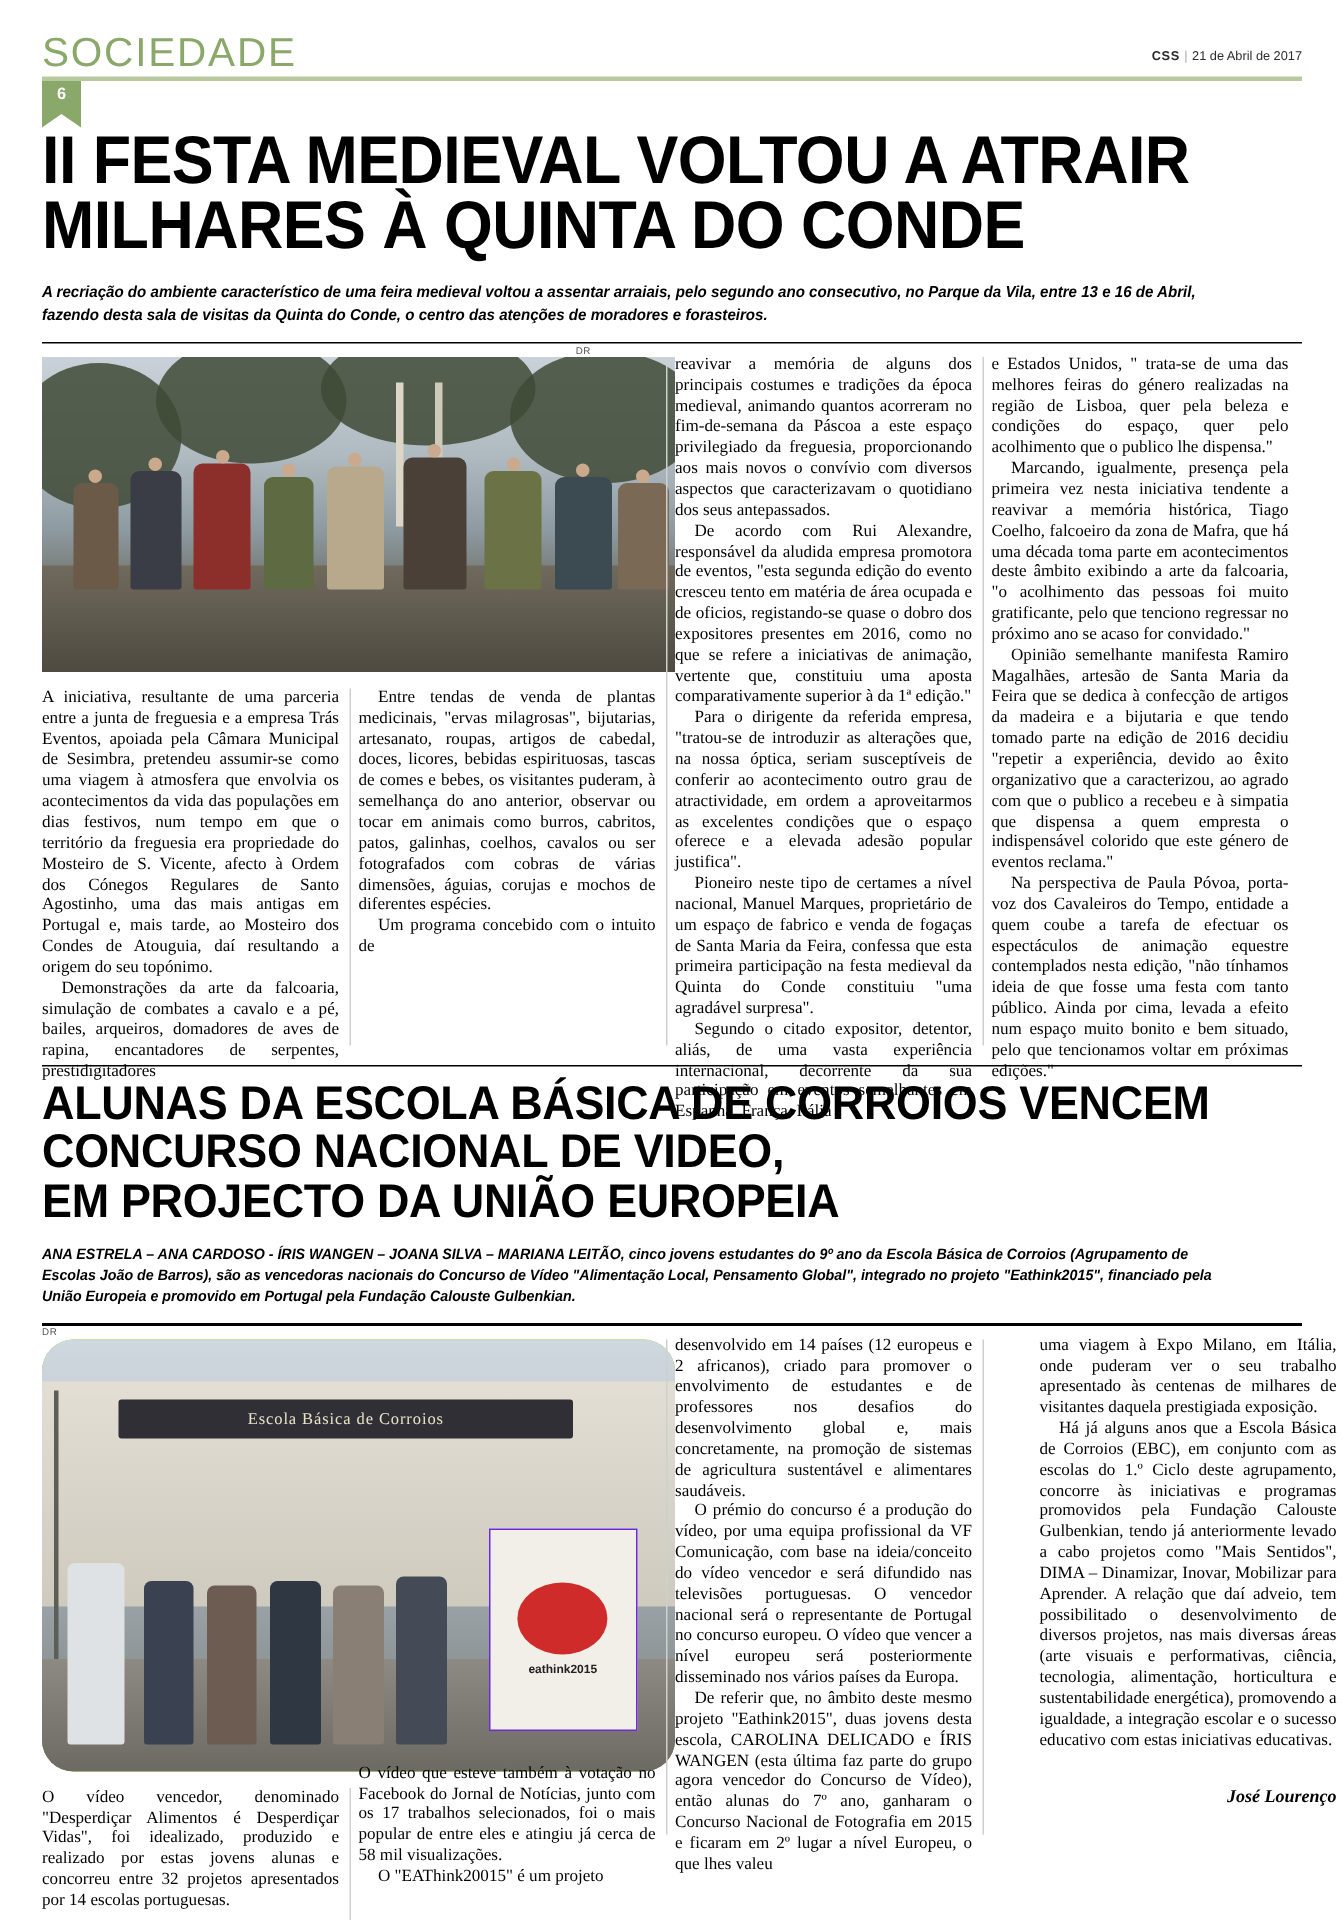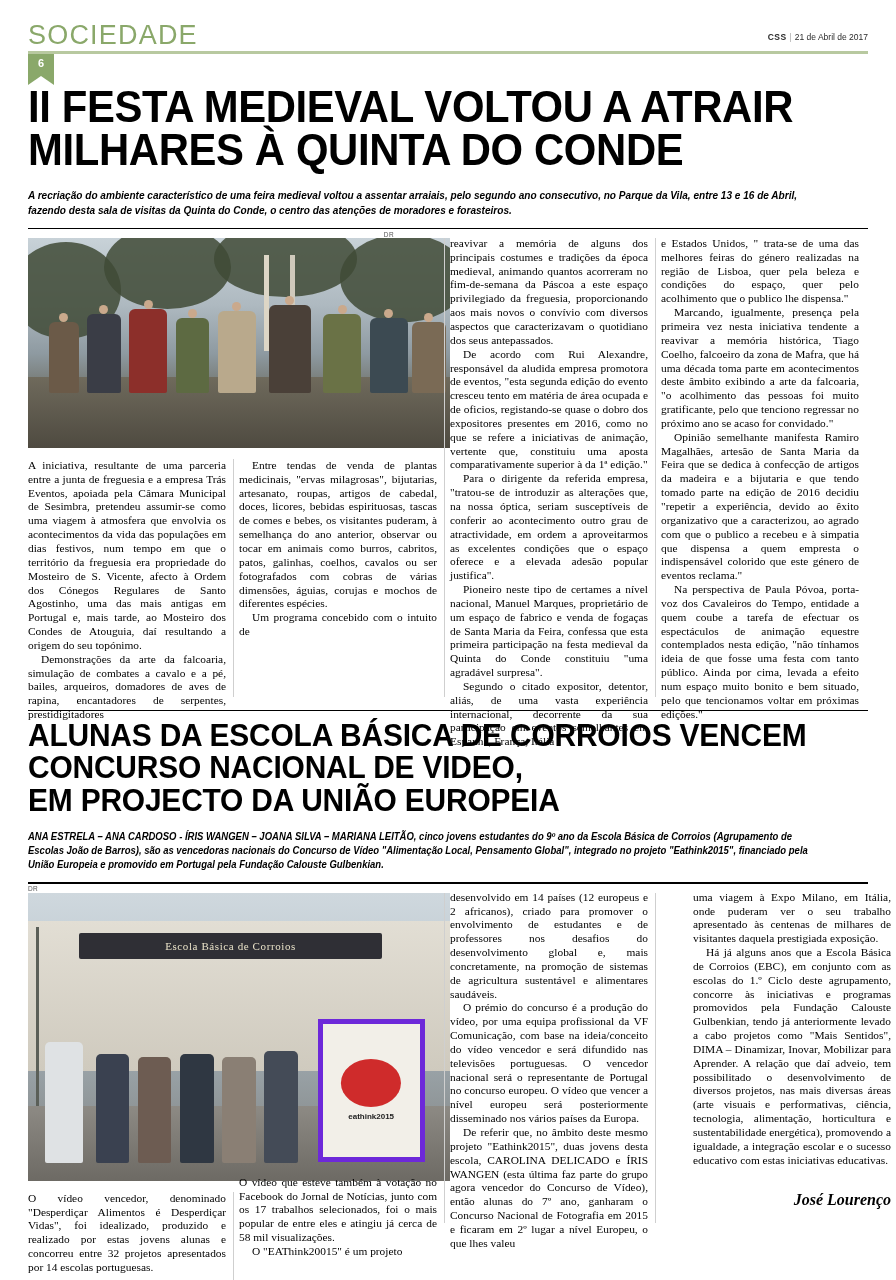--- a/index.html
+++ b/index.html
@@ -201,50 +201,51 @@
     height: 330px;
   }
   .photo2 {
     position: absolute;
     left: 0;
     top: 0;
     width: 422px;
     height: 288px;
     overflow: hidden;
     background: #84cc16;
+    border-radius: 21px;
   }
   .credit.c2 { left: 0; top: -8px; }
 
   .a2c1 { left: 0;   top: 299px; }
   .a2c2 { left: 211px; top: 283px; }
   .a2c3 { left: 422px; top: -2px; }
   .a2c4 { left: 633px; top: -2px; margin-left: 32px; }
 
   .byline {
     font-family: "Liberation Serif", "DejaVu Serif", serif;
     font-weight: bold;
     font-style: italic;
-    font-size: 16px;
+    font-size: 12px;
     text-align: right;
     margin-top: 22px;
   }
 
   
   .ph1-sky { position:absolute; inset:0; background:linear-gradient(180deg,#c8d2d8 0%,#aeb9c0 32%,#8e9aa1 55%,#6e6f66 75%,#5a5b52 100%); }
   .ph1-ground { position:absolute; left:0; right:0; bottom:0; height:34%; background:linear-gradient(180deg,#6f6a5c,#4e4a40); }
   .ph1-tree { position:absolute; border-radius:50%; background:#3f4a36; opacity:.85; }
   .ph1-fig { position:absolute; bottom:26%; border-radius:6px 6px 2px 2px; }
   .ph1-head { position:absolute; width:9px; height:9px; border-radius:50%; background:#caa98c; left:50%; margin-left:-4.5px; top:-9px; }
   .ph1-flag { position:absolute; top:8%; width:5px; height:46%; background:#d8d2c4; }
 
   .ph2-sky { position:absolute; inset:0; background:linear-gradient(180deg,#cfd8de 0%,#b9c4cb 40%,#9aa3a8 60%,#7d7f7c 100%); }
   .ph2-wall { position:absolute; left:0; right:0; top:10%; height:52%; background:linear-gradient(180deg,#e2ded4,#cfcabe); }
   .ph2-sign { position:absolute; left:12%; top:14%; width:72%; height:9%; background:#2f2f35; border-radius:2px; color:#e9e2c8; font-family:"Liberation Serif",serif; font-size:11px; letter-spacing:.6px; display:flex; align-items:center; justify-content:center; }
   .ph2-ground { position:absolute; left:0; right:0; bottom:0; height:26%; background:linear-gradient(180deg,#8d8a84,#6d6a64); }
-  .ph2-poster { position:absolute; right:6%; top:44%; width:23%; height:46%; background:#f2efe8; border:5px solid #6d28d9; }
+  .ph2-poster { position:absolute; right:6%; top:44%; width:23%; height:46%; background:#f2efe8; border:1px solid #6d28d9; }
   .ph2-circle { position:absolute; left:50%; top:26%; transform:translateX(-50%); width:62%; height:36%; border-radius:50%; background:#cf2b2b; }
   .ph2-poster-txt { position:absolute; left:0; right:0; top:66%; text-align:center; font-family:"Liberation Sans",sans-serif; font-size:8px; font-weight:bold; color:#222; }
   .ph2-person { position:absolute; bottom:6%; border-radius:5px 5px 2px 2px; }
   .ph2-gate { position:absolute; left:2%; top:12%; width:3px; height:74%; background:#5b5f58; }
 </style>
 </head>
 <body>
 
 <div class="page">
 

